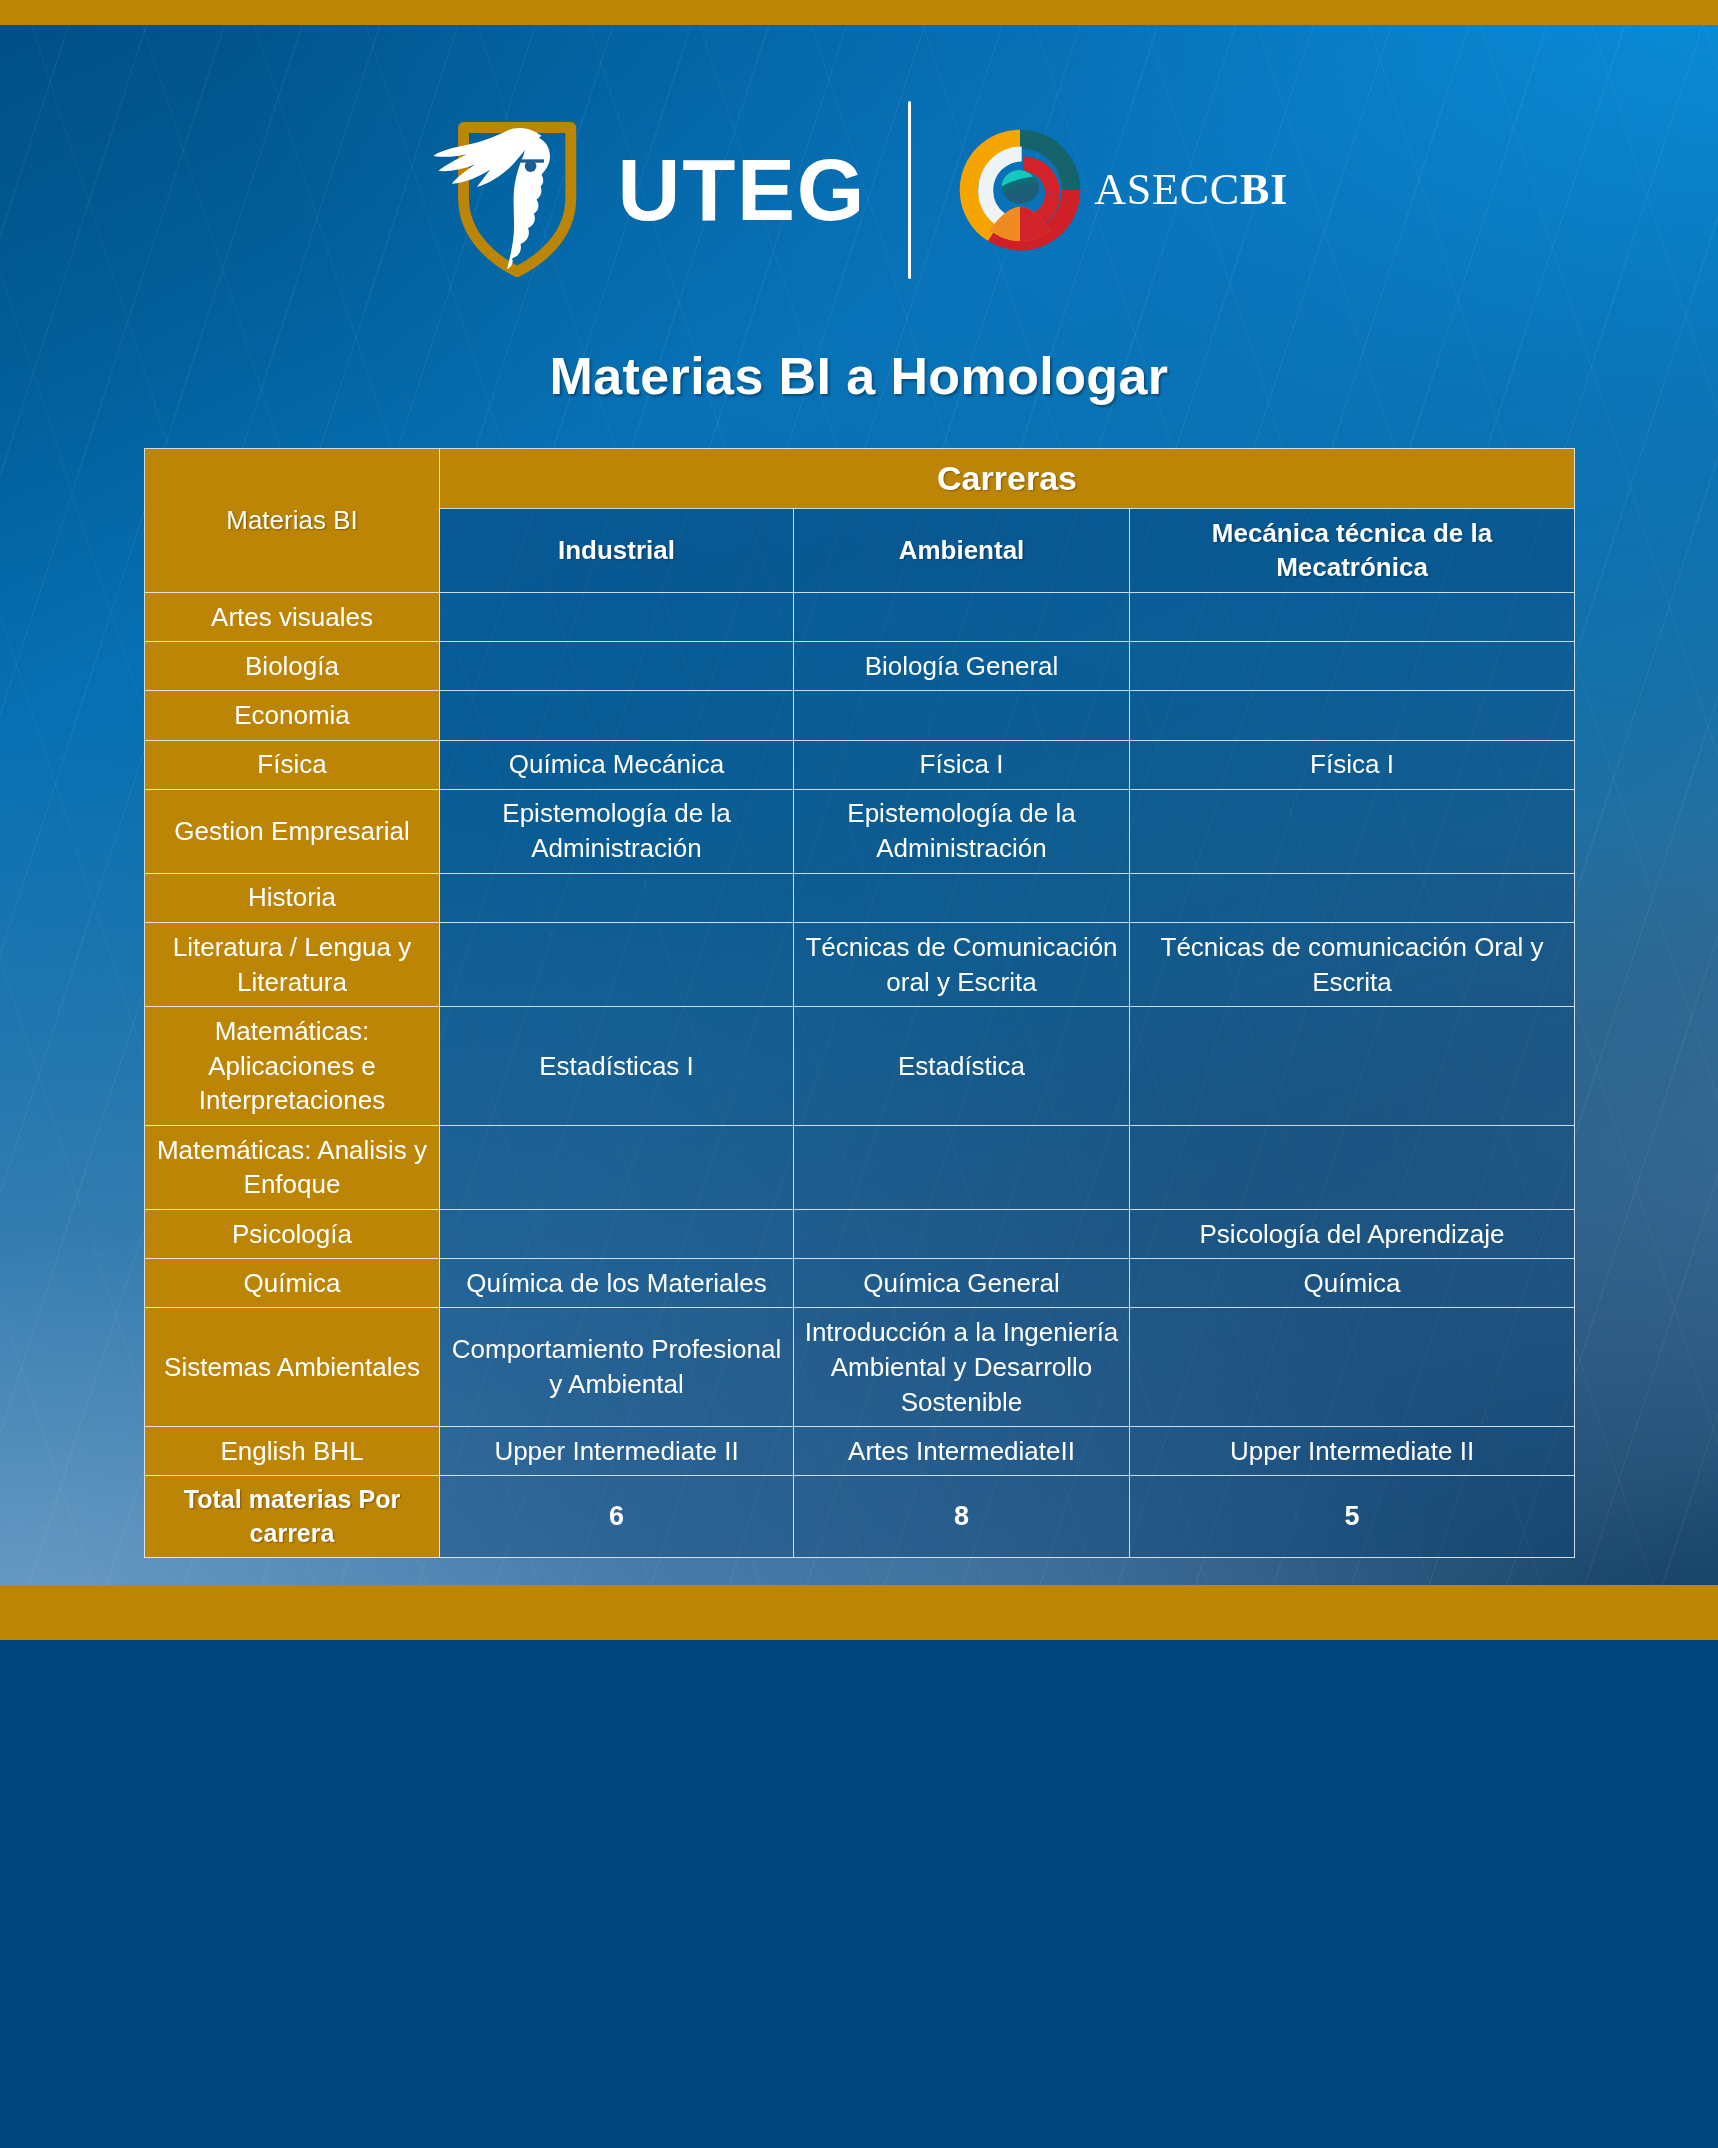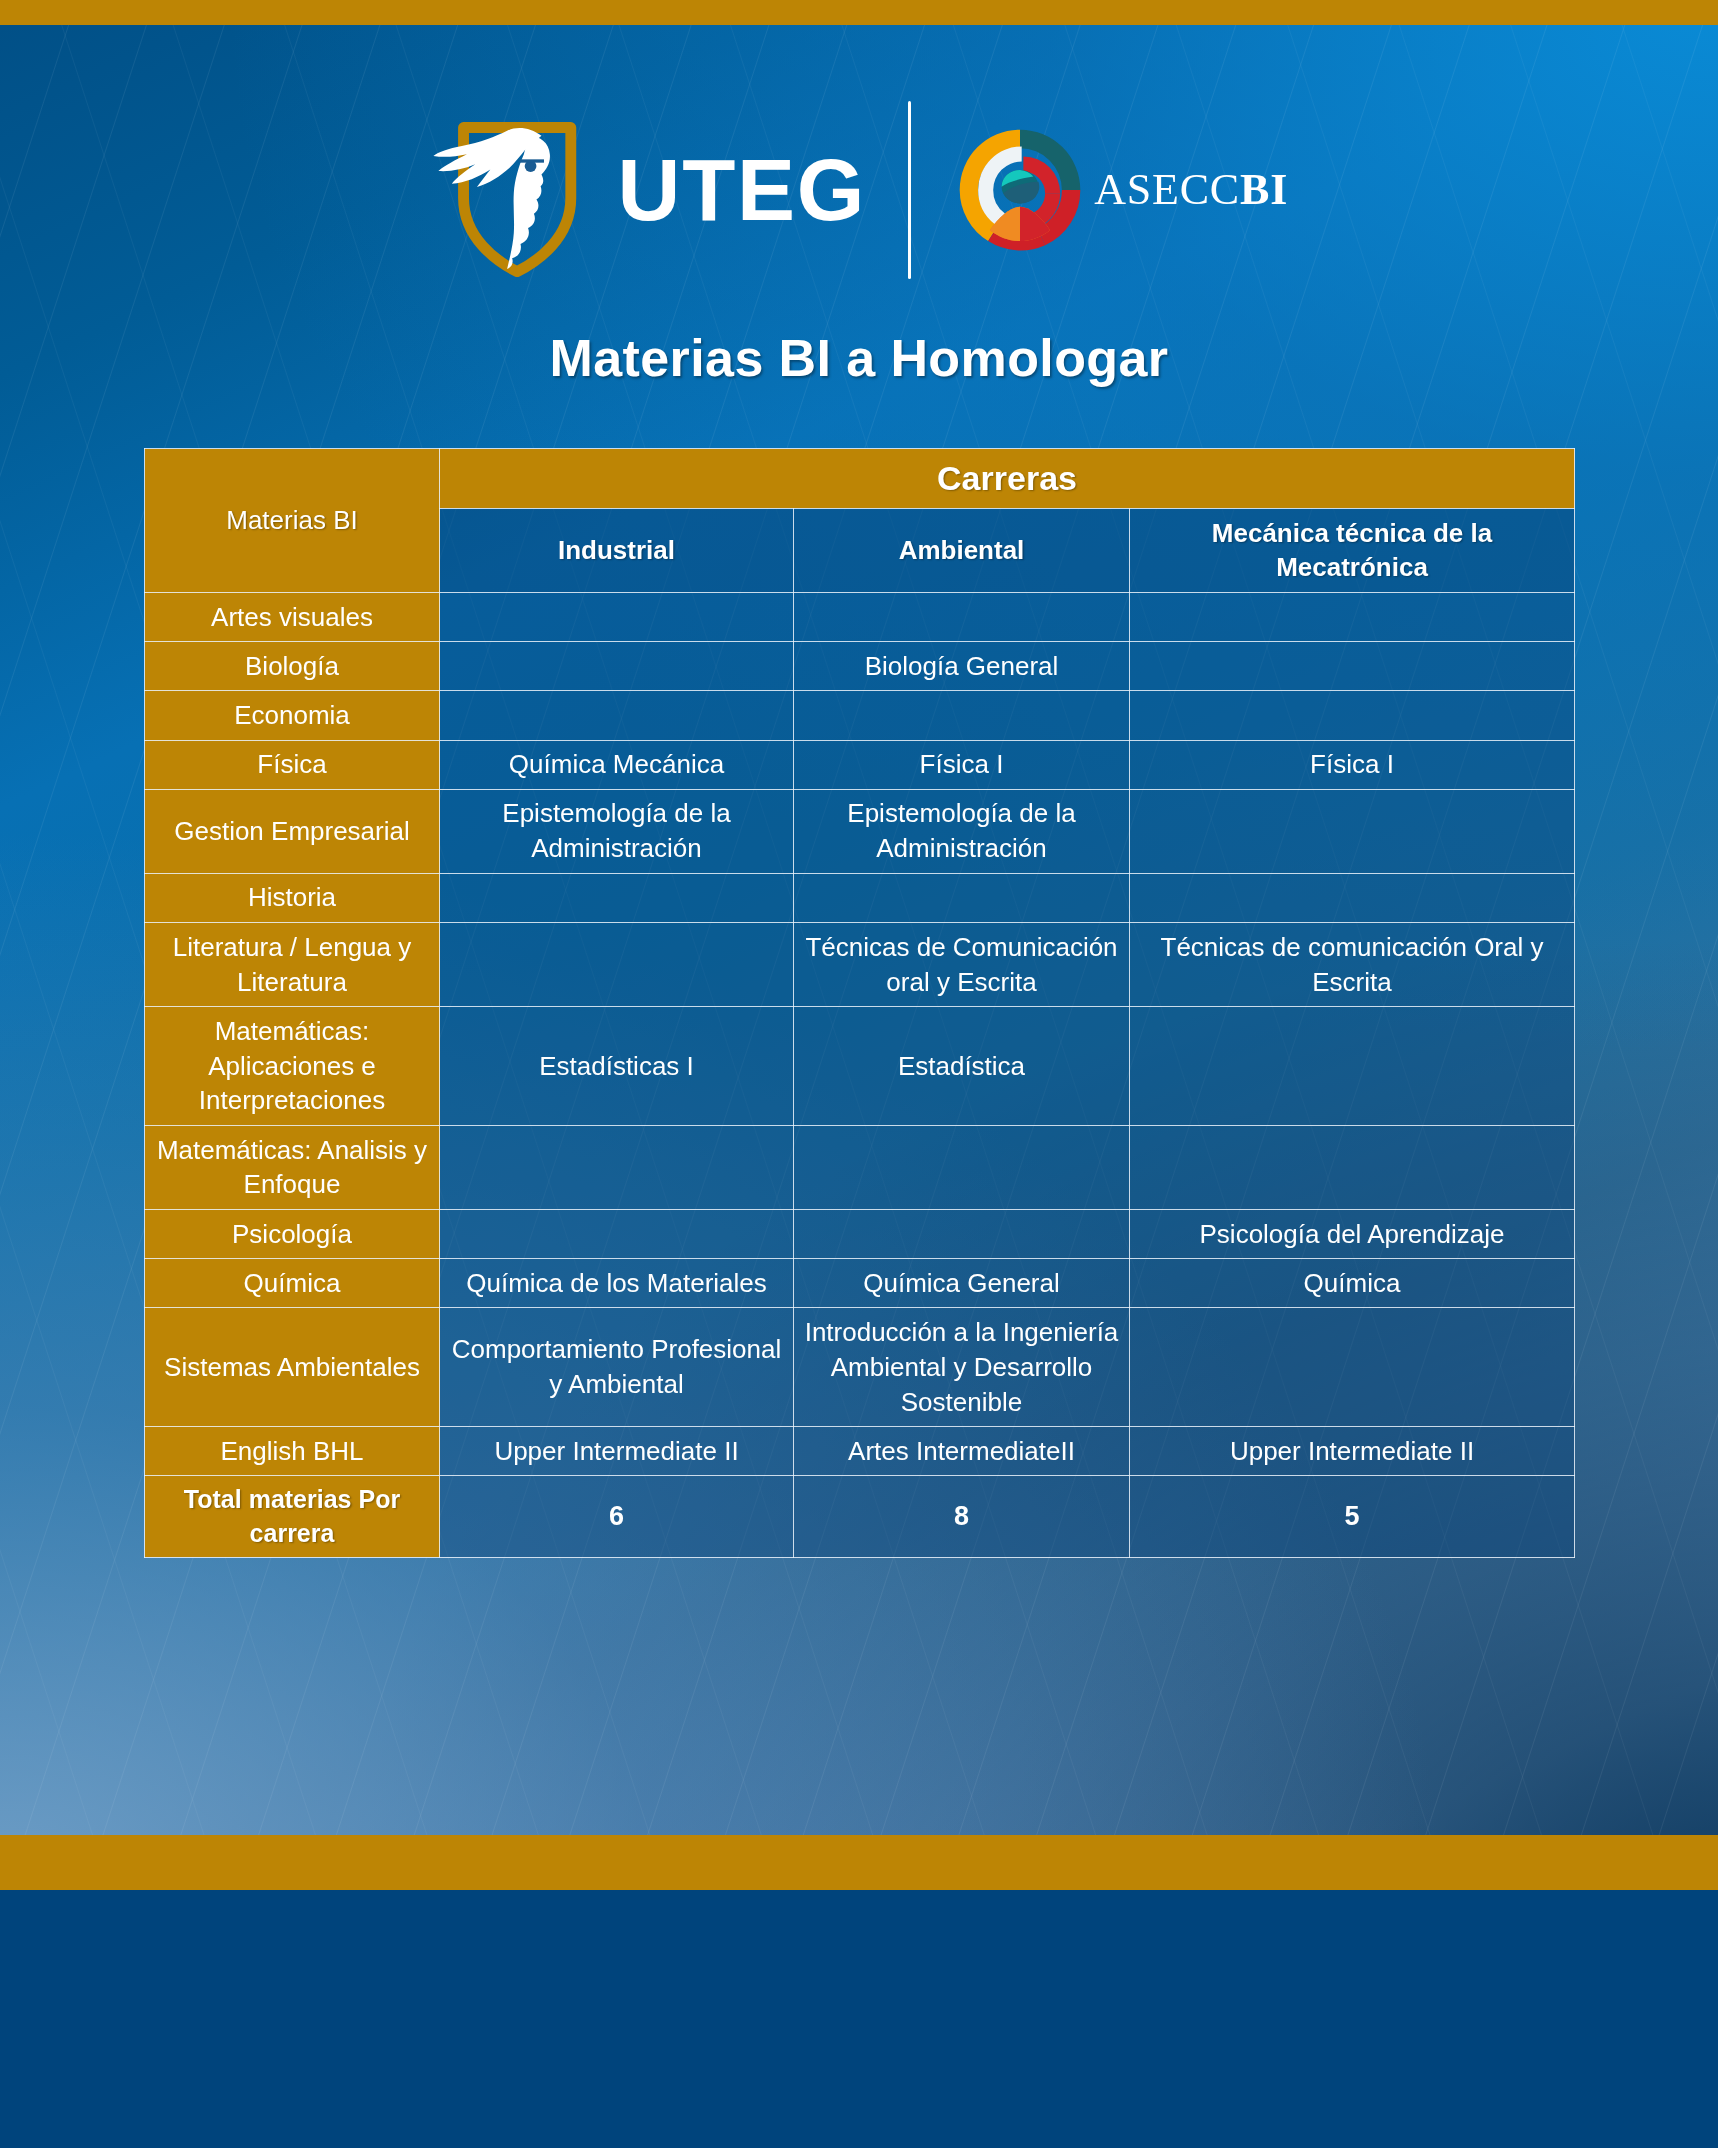--- a/index.html
+++ b/index.html
@@ -10,21 +10,21 @@
   body {
     width: 1718px;
     height: 2148px;
     font-family: "Liberation Sans", sans-serif;
     overflow: hidden;
   }
 
   .page {
     position: relative;
     width: 1718px;
-    height: 1890px;
+    height: 1640px;
     overflow: hidden;
     background:
       linear-gradient(155deg,
         #014f86 0%,
         #015c96 14%,
         #0770b4 30%,
         #0a6ea8 45%,
         #1a6ea0 60%,
         #33719d 72%,
         #4f83b0 84%,
@@ -112,21 +112,21 @@
     font-family: "Liberation Serif", serif;
     font-size: 44px;
     letter-spacing: 0.8px;
     color: #ffffff;
   }
   .aseccbi-text b { font-weight: bold; }
 
   
   .title {
     position: absolute;
-    top: 328px;
+    top: 346px;
     left: 0;
     width: 100%;
     text-align: center;
     font-family: "Liberation Sans", sans-serif;
     font-weight: bold;
     font-size: 52px;
     color: #ffffff;
     letter-spacing: 0.4px;
     text-shadow: 1.7px 1.7px 2.5px rgba(0,0,0,0.35);
     z-index: 5;

